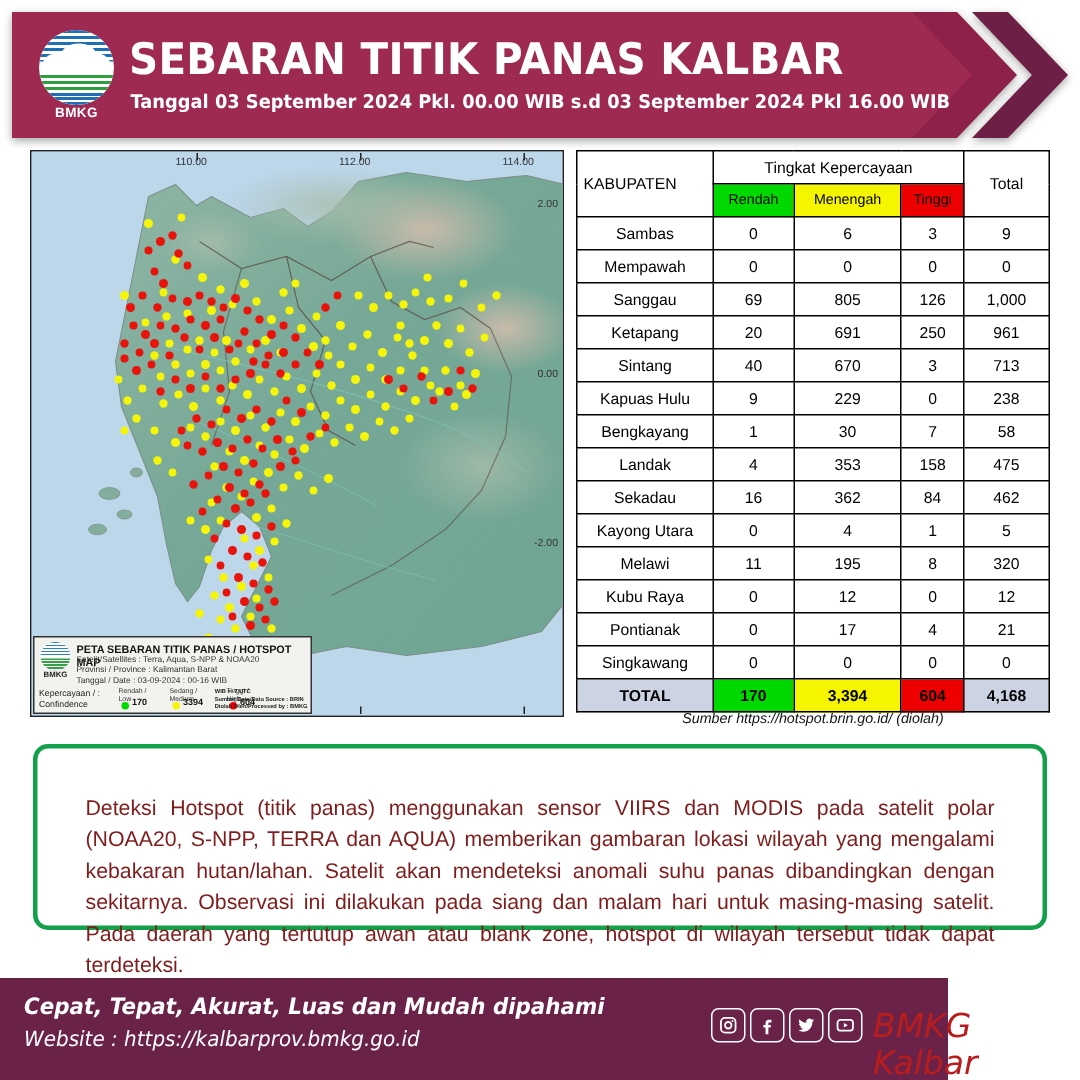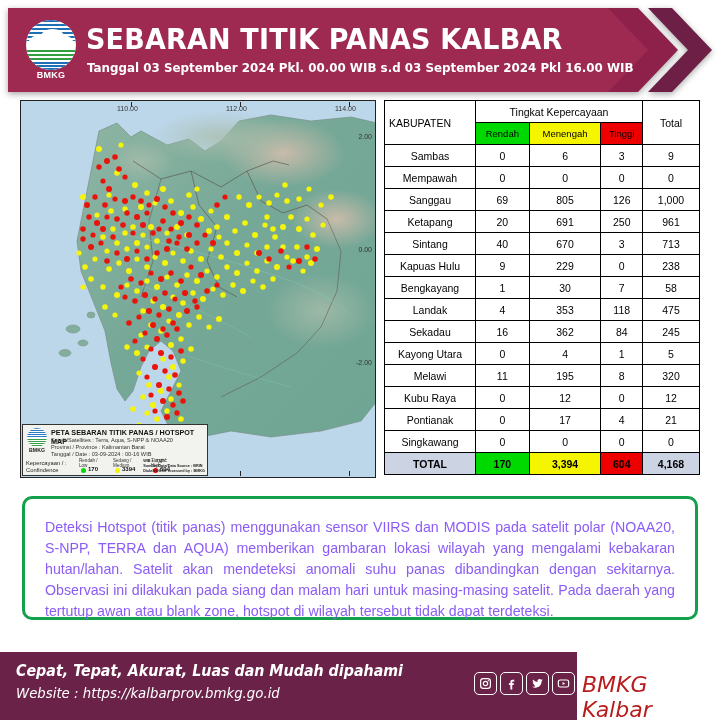--- a/index.html
+++ b/index.html
@@ -133,28 +133,28 @@
     font-size:9.5px;font-style:italic;color:#111;font-family:"Liberation Sans",sans-serif;
   }
 
   
   .desc{
     position:absolute;left:22px;top:496px;width:676px;height:124px;
     border:3px solid #12a04a;border-radius:10px;box-sizing:border-box;
     background:#fff;
   }
   .desc p{
-    margin:4px;padding:14px 16px 0 16px;
-    font-size:14.2px;line-height:1.48;color:#8b5cf6;text-align:justify;
+    margin:16px;padding:14px 16px 0 16px;
+    font-size:14.2px;line-height:1.48;color:#7f1d1d;text-align:justify;
     font-family:"Liberation Sans",sans-serif;
   }
 
   
   .footer{
-    position:absolute;left:0;top:652px;width:577px;height:68px;
+    position:absolute;left:0;top:652px;width:632px;height:68px;
     background:#6b2248;
   }
   .foot-l1{
     position:absolute;left:16px;top:10px;color:#fff;font-size:15px;
     font-weight:bold;font-style:italic;font-family:"DejaVu Sans",sans-serif;
     transform:scaleX(.95);transform-origin:left center;
   }
   .foot-l2{
     position:absolute;left:16px;top:33px;color:#fff;font-size:14px;
     font-style:italic;font-family:"DejaVu Sans",sans-serif;
@@ -653,29 +653,29 @@
           <td class="kab">Bengkayang</td>
           <td>1</td>
           <td>30</td>
           <td>7</td>
           <td>58</td>
         </tr>
         <tr>
           <td class="kab">Landak</td>
           <td>4</td>
           <td>353</td>
-          <td>118</td>
+          <td>158</td>
           <td>475</td>
         </tr>
         <tr>
           <td class="kab">Sekadau</td>
           <td>16</td>
           <td>362</td>
           <td>84</td>
-          <td>245</td>
+          <td>462</td>
         </tr>
         <tr>
           <td class="kab">Kayong Utara</td>
           <td>0</td>
           <td>4</td>
           <td>1</td>
           <td>5</td>
         </tr>
         <tr>
           <td class="kab">Melawi</td>
@@ -708,20 +708,21 @@
         <tr class="total-row">
           <td>TOTAL</td>
           <td class="t-low">170</td>
           <td class="t-med">3,394</td>
           <td class="t-high">604</td>
           <td>4,168</td>
         </tr>
       </tbody>
     </table>
   </div>
+  <div class="source">Sumber https://hotspot.brin.go.id/  (diolah)</div>
 
   <div class="desc">
     <p>Deteksi Hotspot (titik panas) menggunakan sensor VIIRS dan MODIS pada satelit polar (NOAA20, S-NPP, TERRA dan AQUA) memberikan gambaran lokasi wilayah yang mengalami kebakaran hutan/lahan. Satelit akan mendeteksi anomali suhu panas dibandingkan dengan sekitarnya. Observasi ini dilakukan pada siang dan malam hari untuk masing-masing satelit. Pada daerah yang tertutup awan atau blank zone, hotspot di wilayah tersebut tidak dapat terdeteksi.</p>
   </div>
 
   <div class="footer">
     <div class="foot-l1">Cepat, Tepat, Akurat, Luas dan Mudah dipahami</div>
     <div class="foot-l2">Website : https://kalbarprov.bmkg.go.id</div>
   </div>
   <div class="socials">

